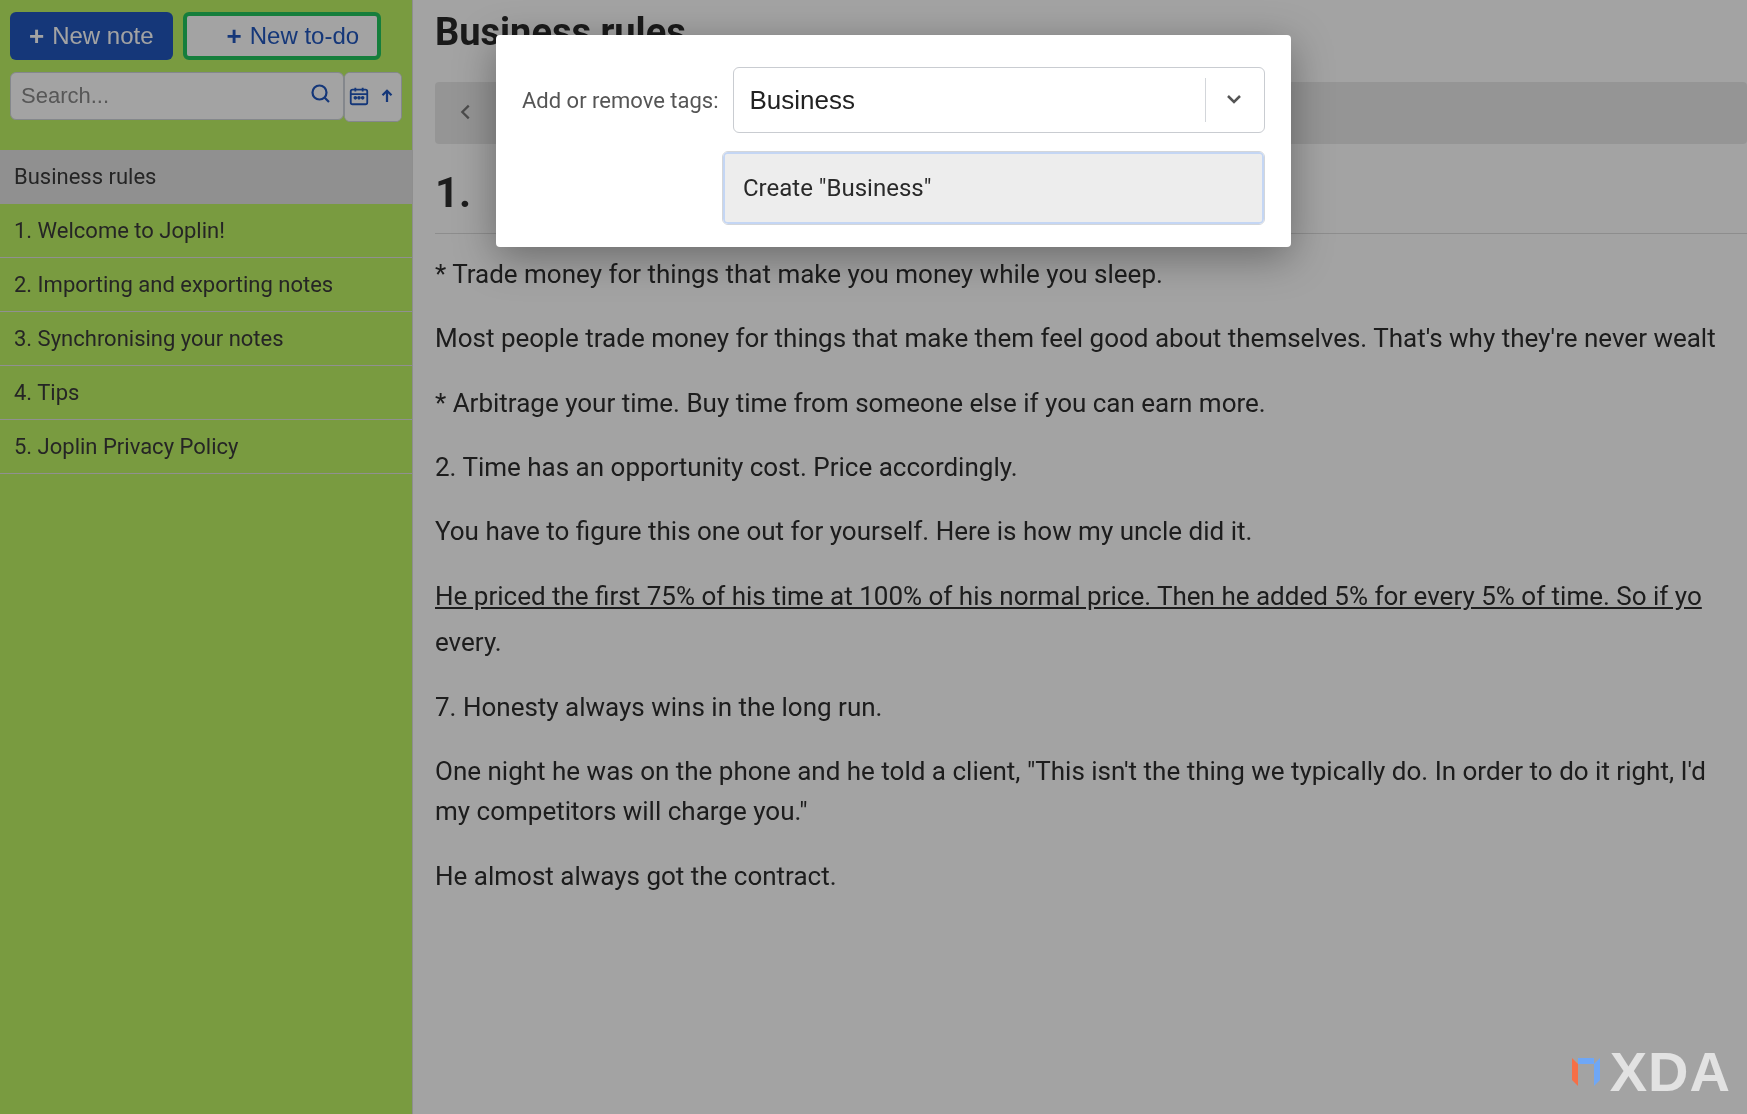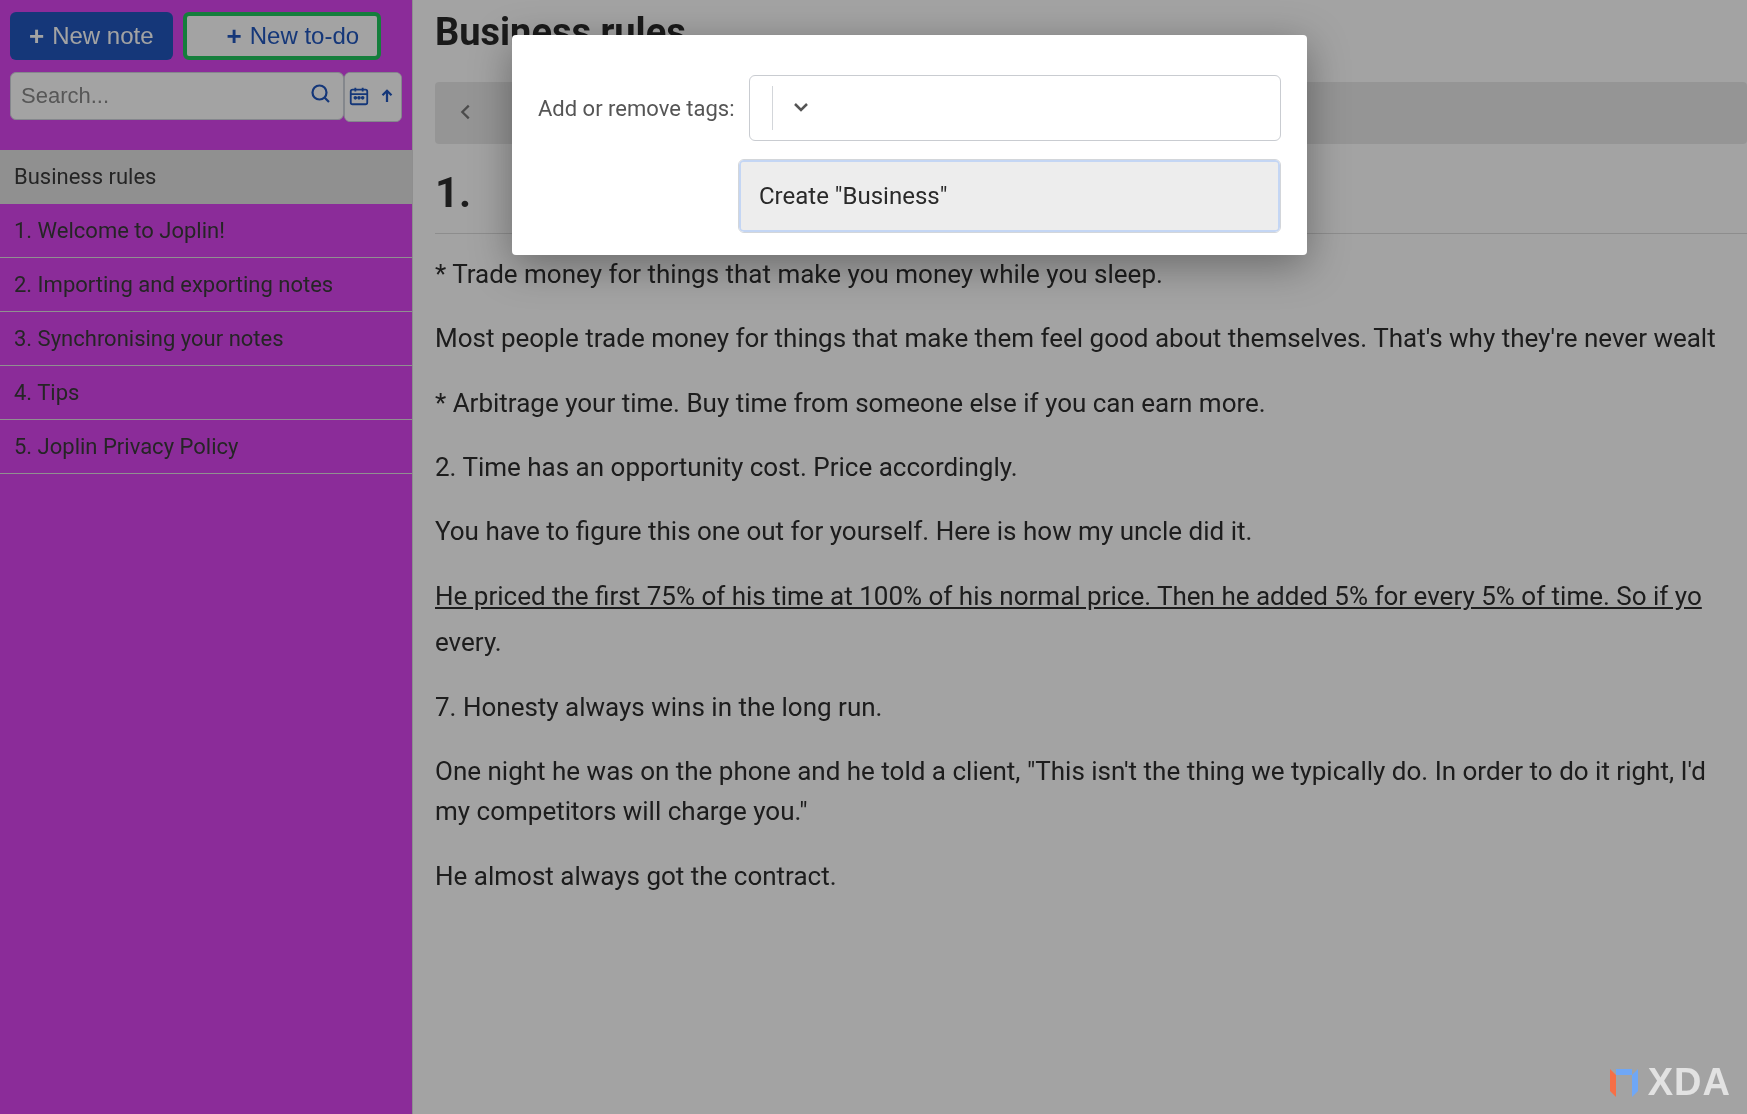--- a/index.html
+++ b/index.html
@@ -13,21 +13,21 @@
     }
     .app {
       display: flex;
       width: 100%;
       height: 100%;
     }
     
     .sidebar {
       width: 413px;
       min-width: 413px;
-      background: #d946ef;
+      background: #bef264;
       border-right: 1px solid #dedede;
       display: flex;
       flex-direction: column;
     }
     .sidebar-top {
       padding: 12px 10px 10px 10px;
     }
     .btn-row {
       display: flex;
       gap: 10px;
@@ -155,27 +155,27 @@
     .content p { margin-bottom: 28px; white-space: nowrap; }
     
     .overlay {
       position: absolute;
       inset: 0;
       background: rgba(0,0,0,0.36);
       z-index: 50;
     }
     .modal {
       position: absolute;
-      left: 512px;
+      left: 496px;
       top: 35px;
       width: 795px;
       background: #fff;
       border-radius: 4px;
       box-shadow: 0 10px 40px rgba(0,0,0,0.35);
-      padding: 40px 26px 22px 26px;
+      padding: 32px 26px 22px 26px;
       z-index: 60;
     }
     .modal-row {
       display: flex;
       align-items: center;
       gap: 14px;
     }
     .modal-label {
       font-size: 22px;
       color: #555;
@@ -237,21 +237,21 @@
       z-index: 100;
       display: flex;
       align-items: center;
       gap: 4px;
       opacity: 0.9;
     }
     .watermark .bracket-l { color: #ff6a3c; }
     .watermark .bracket-r { color: #6aa8ff; }
     .watermark-text {
       font-family: Arial, sans-serif;
-      font-size: 38px;
+      font-size: 56px;
       font-weight: 700;
       color: #e9e9e9;
       letter-spacing: 1px;
     }
   </style>
 </head>
 <body>
 
 <div class="app">
 
@@ -340,20 +340,21 @@
   </main>
 </div>
 
 <div class="overlay"></div>
 
 <div class="modal">
   <div class="modal-row">
     <span class="modal-label">Add or remove tags:</span>
     <div class="tag-input-wrap">
       <div class="tag-input">
+        <input type="text" value="Business" style="">
         <div class="tag-divider"></div>
         <button class="chevron-btn">
           <span>
             <svg width="24" height="24" viewBox="0 0 24 24" fill="none" stroke="currentColor" stroke-width="2.5">
                 <polyline points="6 9 12 15 18 9"></polyline>
               </svg>
           </span>
         </button>
       </div>
     </div>

